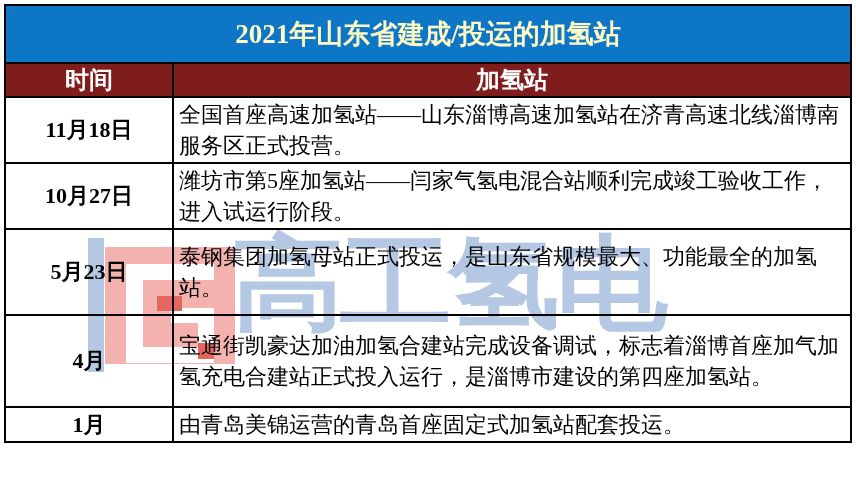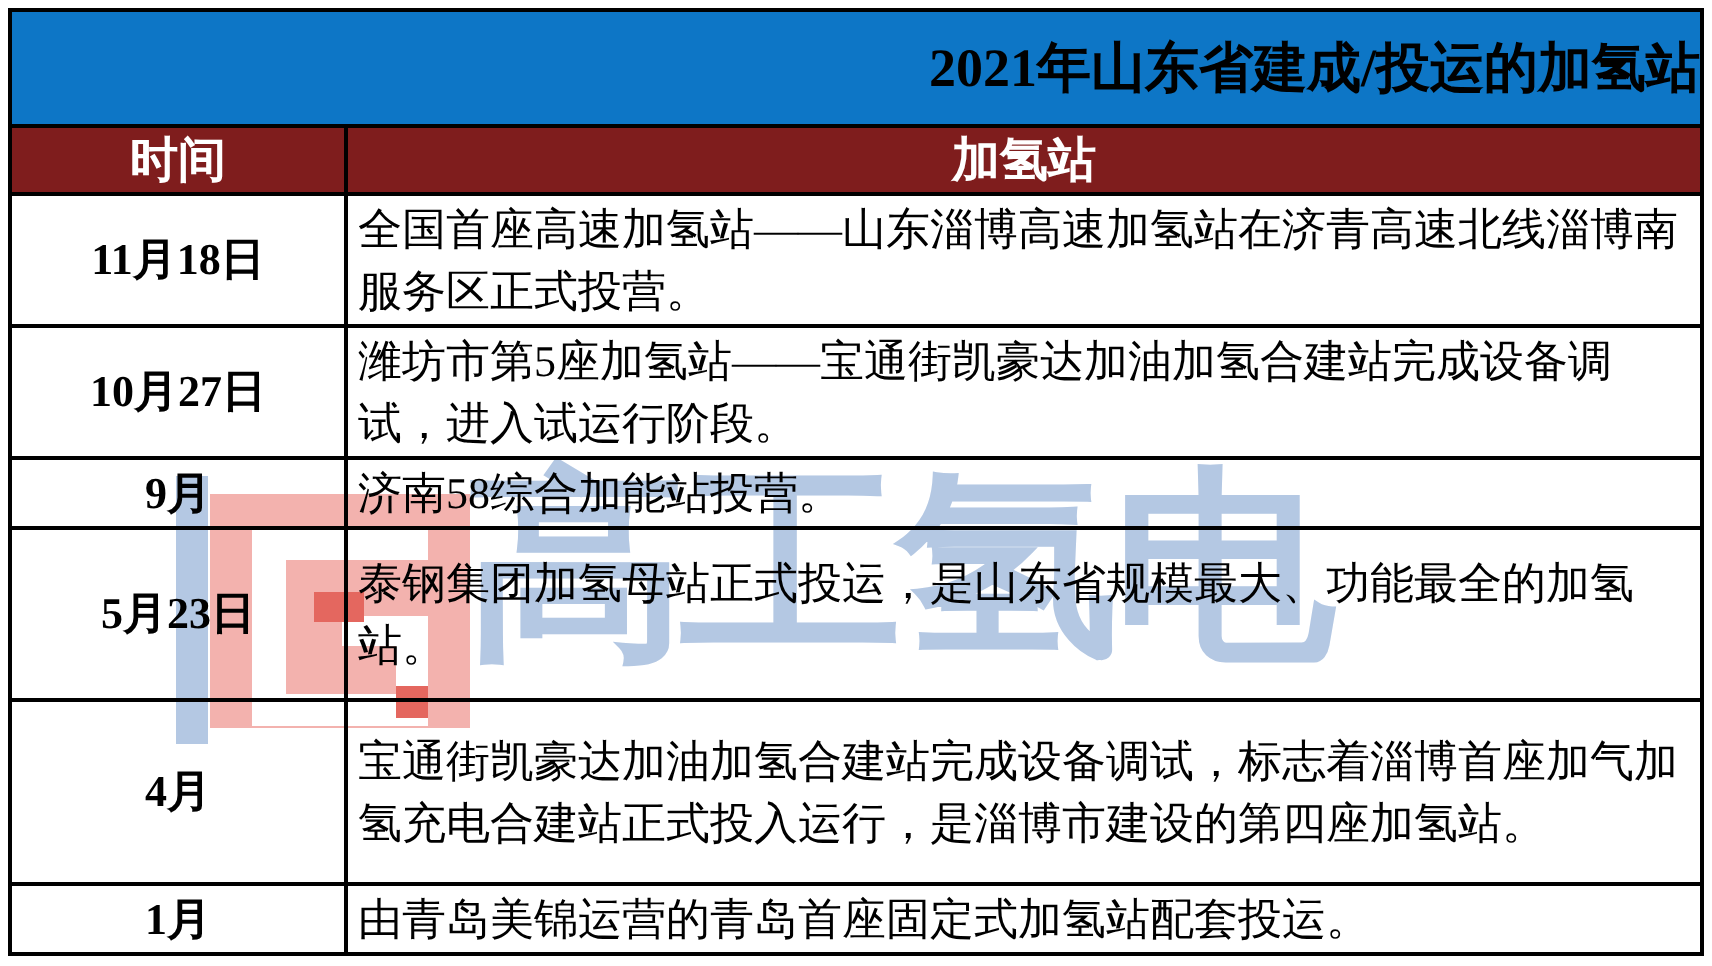--- a/index.html
+++ b/index.html
@@ -25,22 +25,22 @@
     position:relative; z-index:2;
     margin:4px 0 0 4px;
     width:848px;
     border-collapse:collapse;
     background:transparent;
     table-layout:fixed;
   }
   table.main td, table.main th { border:2px solid #000; }
 
   .title-cell {
-    height:58px; background:#0d76c6; color:#000000;
-    text-align:right; vertical-align:middle;
+    height:58px; background:#0d76c6; color:#fef9c3;
+    text-align:center; vertical-align:middle;
     font-size:27px; font-weight:bold;
   }
   .head-cell {
     height:31px; background:#7f1d1d; color:#fff;
     text-align:center; vertical-align:middle;
     font-size:24px; font-weight:bold;
   }
   .col-time { width:168px; }
 
   .time-cell {
@@ -81,25 +81,21 @@
     <tr>
       <th class="head-cell">时间</th>
       <th class="head-cell">加氢站</th>
     </tr>
     <tr style="height:52px">
       <td class="time-cell">11月18日</td>
       <td class="desc-cell">全国首座高速加氢站——山东淄博高速加氢站在济青高速北线淄博南服务区正式投营。</td>
     </tr>
     <tr style="height:64px">
       <td class="time-cell">10月27日</td>
-      <td class="desc-cell">潍坊市第5座加氢站——宝通街凯豪达加油加氢合建站完成设备调试，进入试运行阶段。</td>
-    </tr>
-    <tr style="height:28px">
-      <td class="time-cell">9月</td>
-      <td class="desc-cell">济南58综合加能站投营。</td>
+      <td class="desc-cell">潍坊市第5座加氢站——闫家气氢电混合站顺利完成竣工验收工作，进入试运行阶段。</td>
     </tr>
     <tr style="height:86px">
       <td class="time-cell">5月23日</td>
       <td class="desc-cell">泰钢集团加氢母站正式投运，是山东省规模最大、功能最全的加氢站。</td>
     </tr>
     <tr style="height:92px">
       <td class="time-cell">4月</td>
       <td class="desc-cell">宝通街凯豪达加油加氢合建站完成设备调试，标志着淄博首座加气加氢充电合建站正式投入运行，是淄博市建设的第四座加氢站。</td>
     </tr>
     <tr style="height:30px">

